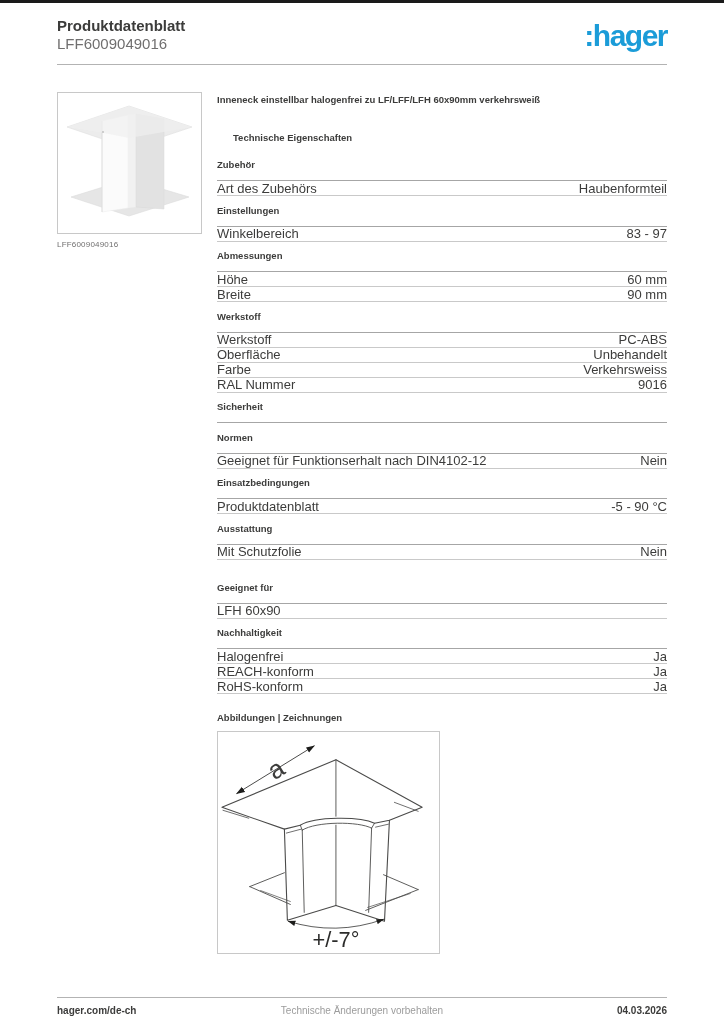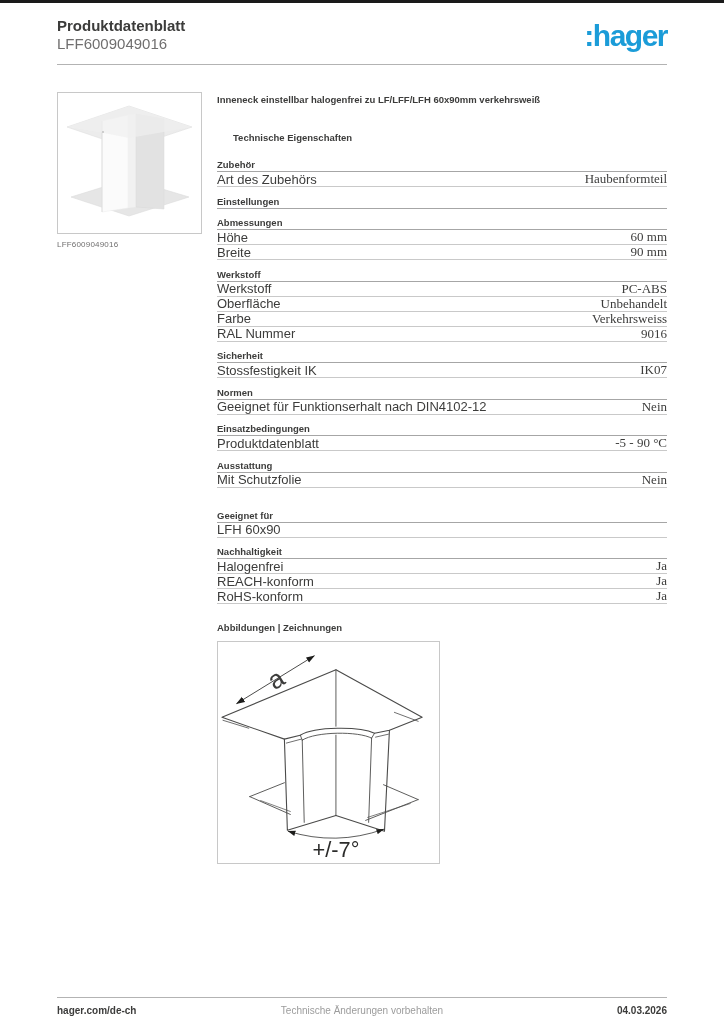--- a/index.html
+++ b/index.html
@@ -24,24 +24,24 @@
   .image-caption{margin-top:6px;font-size:8px;color:#706f6f;letter-spacing:.2px;}
 
   .right-col{flex:1;min-width:0;}
   .product-title{font-size:9.5px;font-weight:bold;margin:0;padding-top:2px;line-height:12px;}
   .tech-heading{font-size:9.5px;font-weight:bold;margin:26px 0 0 16px;line-height:11px;}
 
   #sections{margin-top:16px;}
   .section{margin-top:8.5px;}
   .section:first-child{margin-top:0;}
   #sections .section:nth-child(9){margin-top:22px;}
-  .section-heading{font-size:9.5px;font-weight:bold;line-height:11px;padding-bottom:1px;border-bottom:1px solid #a6a6a6;}
+  .section-heading{font-size:9.5px;font-weight:bold;line-height:11px;padding-bottom:10px;border-bottom:1px solid #a6a6a6;}
   .spec-row{display:flex;justify-content:space-between;align-items:center;height:14px;border-bottom:1px solid #c9c9c9;font-size:13px;}
   .spec-label{white-space:nowrap;padding-right:8px;}
-  .spec-value{white-space:nowrap;text-align:center;font-family:Liberation Serif, serif;}
+  .spec-value{white-space:nowrap;text-align:center;}
 
   .drawings-heading{font-size:9.5px;font-weight:bold;margin:18px 0 0 0;line-height:11px;}
   .drawing-box{margin-top:8px;width:219px;height:219px;border:1px solid #c8c8c8;padding:1px;background:#fff;}
   .drawing-box svg{display:block;}
 
   footer{position:absolute;left:57px;right:57px;top:997px;}
   footer hr{border:0;border-top:1px solid #b3b3b3;margin:0;}
   .footer-row{position:relative;display:flex;justify-content:space-between;margin-top:7px;font-size:10px;}
   .footer-left,.footer-right{font-weight:bold;color:#3c3c3b;}
   .footer-center{position:absolute;left:50%;transform:translateX(-50%);color:#9c9c9c;font-weight:normal;}
@@ -86,20 +86,24 @@
     <div id="sections">
         <div class="section">
           <div class="section-heading">Zubehör</div>
           <div class="spec-row">
             <span class="spec-label">Art des Zubehörs</span>
             <span class="spec-value">Haubenformteil</span>
           </div>
         </div>
         <div class="section">
           <div class="section-heading">Einstellungen</div>
+          <div class="spec-row">
+            <span class="spec-label">Winkelbereich</span>
+            <span class="spec-value">83 - 97</span>
+          </div>
         </div>
         <div class="section">
           <div class="section-heading">Abmessungen</div>
           <div class="spec-row">
             <span class="spec-label">Höhe</span>
             <span class="spec-value">60 mm</span>
           </div>
           <div class="spec-row">
             <span class="spec-label">Breite</span>
             <span class="spec-value">90 mm</span>
@@ -119,24 +123,20 @@
             <span class="spec-label">Farbe</span>
             <span class="spec-value">Verkehrsweiss</span>
           </div>
           <div class="spec-row">
             <span class="spec-label">RAL Nummer</span>
             <span class="spec-value">9016</span>
           </div>
         </div>
         <div class="section">
           <div class="section-heading">Sicherheit</div>
-          <div class="spec-row">
-            <span class="spec-label">Stossfestigkeit IK</span>
-            <span class="spec-value">IK07</span>
-          </div>
         </div>
         <div class="section">
           <div class="section-heading">Normen</div>
           <div class="spec-row">
             <span class="spec-label">Geeignet für Funktionserhalt nach DIN4102-12</span>
             <span class="spec-value">Nein</span>
           </div>
         </div>
         <div class="section">
           <div class="section-heading">Einsatzbedingungen</div>

